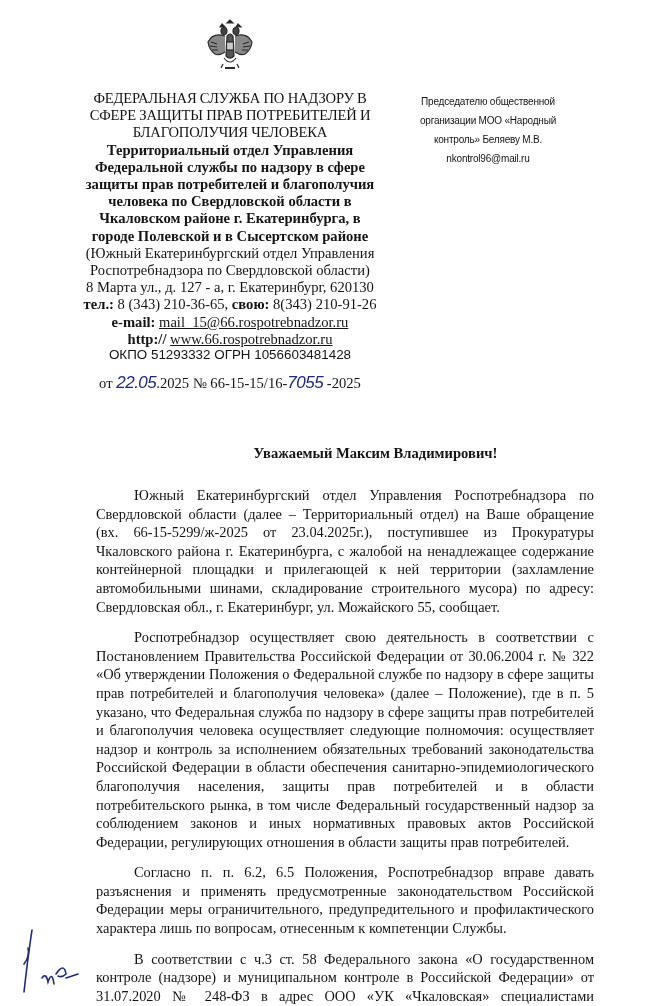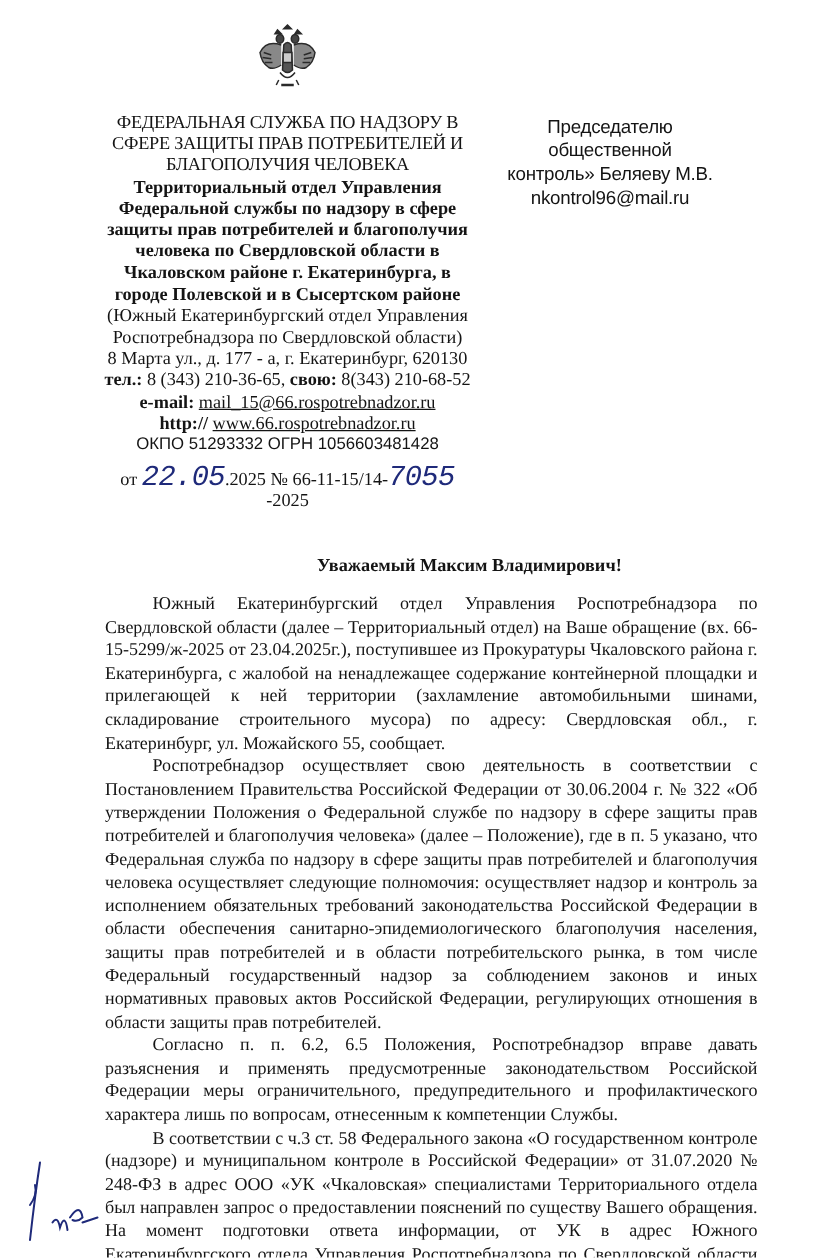--- a/index.html
+++ b/index.html
@@ -11,38 +11,38 @@
   .emblem { position: absolute; left: 203px; top: 16px; width: 54px; height: 58px; }
   .header-left {
     position: absolute; left: 82px; top: 90px; width: 296px;
     text-align: center; font-size: 14.6px; line-height: 17.2px;
   }
   .header-left .org-caps { text-transform: uppercase; letter-spacing: -0.2px; }
   .header-left .bold { font-weight: bold; }
   .header-left .link { text-decoration: underline; margin-top: 42px; }
   .header-left .spacer { height: 12px; }
   .hand {
-    font-family: Liberation Mono, monospace; font-style: italic;
-    color: #1f2a7a; font-size: 23px; letter-spacing: -0.5px;
+    font-family: Liberation Sans, sans-serif; font-style: italic;
+    color: #1f2a7a; font-size: 17px; letter-spacing: -0.5px;
   }
   .recipient {
     position: absolute; left: 388px; top: 92px; width: 200px;
     text-align: center; font-family: "Liberation Sans", sans-serif;
-    font-size: 15px; line-height: 19px; letter-spacing: -0.2px;
+    font-size: 10px; line-height: 19px; letter-spacing: -0.2px;
   }
   .greeting {
     position: absolute; left: 0; top: 445px; width: 651px;
     text-align: center; font-weight: bold; font-size: 14.6px;
     padding-left: 100px; box-sizing: border-box;
   }
   .body-text {
     position: absolute; left: 84px; top: 474px; width: 522px;
     font-size: 14.4px; line-height: 18.6px; text-align: justify;
   }
-  .body-text p { margin: 0; text-indent: 38px; }
+  .body-text p { margin: 12px; text-indent: 38px; }
   .signature { position: absolute; left: 12px; top: 926px; width: 80px; height: 72px; }
 </style>
 </head>
 <body>
 
 <svg class="emblem" viewBox="0 0 54 58">
   <g fill="none" stroke="#2a2a2a" stroke-width="1.2">
     <path d="M27 4 l-3 3 h6 z" fill="#2a2a2a"></path>
     <path d="M19 8 l-2 3 h5 z M35 8 l-2 3 h5 z" fill="#2a2a2a"></path>
     <ellipse cx="21" cy="15" rx="3" ry="3.5" fill="#444"></ellipse>
@@ -54,41 +54,42 @@
     <rect x="23.5" y="26" width="7" height="8" fill="#ccc"></rect>
     <path d="M21 42 Q27 50 33 42 M20 48 l-2 4 M34 48 l2 4"></path>
     <path d="M22 52 h10" stroke-width="2"></path>
   </g>
 </svg>
 
 <div class="header-left">
   <div class="org-caps">ФЕДЕРАЛЬНАЯ СЛУЖБА ПО НАДЗОРУ В СФЕРЕ ЗАЩИТЫ ПРАВ ПОТРЕБИТЕЛЕЙ И БЛАГОПОЛУЧИЯ ЧЕЛОВЕКА</div>
   <div class="bold">Территориальный отдел Управления Федеральной службы по надзору в сфере защиты прав потребителей и благополучия человека по Свердловской области в Чкаловском районе г. Екатеринбурга, в городе Полевской и в Сысертском районе</div>
   <div>(Южный Екатеринбургский отдел Управления Роспотребнадзора по Свердловской области)</div>
-  <div>8 Марта ул., д. 177 - а, г. Екатеринбург, 620130</div>
+  <div>8 Марта ул., д. 127 - а, г. Екатеринбург, 620130</div>
   <div>
-    <span class="bold">тел.:</span><span> 8 (343) 210-36-65, </span><span class="bold">свою:</span><span> 8(343) 210-68-52</span>
+    <span class="bold">тел.:</span><span> 8 (343) 210-36-65, </span><span class="bold">свою:</span><span> 8(343) 210-91-26</span>
   </div>
   <div>
     <span class="bold">e-mail:</span>
     <span class="link">mail_15@66.rospotrebnadzor.ru</span>
   </div>
   <div>
     <span class="bold">http://</span>
     <span class="link">www.66.rospotrebnadzor.ru</span>
   </div>
   <div style="font-family:'Liberation Sans',sans-serif;font-size:13.4px;line-height:14px;">ОКПО 51293332 ОГРН 1056603481428</div>
   <div class="spacer"></div>
   <div>
-    <span>от </span><span class="hand">22.05</span><span>.2025 № 66-11-15/14-</span><span class="hand">7055</span><span> -2025</span>
+    <span>от </span><span class="hand">22.05</span><span>.2025 № 66-15-15/16-</span><span class="hand">7055</span><span> -2025</span>
   </div>
 </div>
 
 <div class="recipient">
   <div>Председателю общественной</div>
+  <div>организации МОО «Народный</div>
   <div>контроль» Беляеву М.В.</div>
   <div>nkontrol96@mail.ru</div>
 </div>
 
 <div class="greeting">Уважаемый Максим Владимирович!</div>
 
 <div class="body-text">
   <p>Южный Екатеринбургский отдел Управления Роспотребнадзора по Свердловской области (далее – Территориальный отдел) на Ваше обращение (вх. 66-15-5299/ж-2025 от 23.04.2025г.), поступившее из Прокуратуры Чкаловского района г. Екатеринбурга, с жалобой на ненадлежащее содержание контейнерной площадки и прилегающей к ней территории (захламление автомобильными шинами, складирование строительного мусора) по адресу: Свердловская обл., г. Екатеринбург, ул. Можайского 55, сообщает.</p>
   <p>Роспотребнадзор осуществляет свою деятельность в соответствии с Постановлением Правительства Российской Федерации от 30.06.2004 г. № 322 «Об утверждении Положения о Федеральной службе по надзору в сфере защиты прав потребителей и благополучия человека» (далее – Положение), где в п. 5 указано, что Федеральная служба по надзору в сфере защиты прав потребителей и благополучия человека осуществляет следующие полномочия: осуществляет надзор и контроль за исполнением обязательных требований законодательства Российской Федерации в области обеспечения санитарно-эпидемиологического благополучия населения, защиты прав потребителей и в области потребительского рынка, в том числе Федеральный государственный надзор за соблюдением законов и иных нормативных правовых актов Российской Федерации, регулирующих отношения в области защиты прав потребителей.</p>
   <p>Согласно п. п. 6.2, 6.5 Положения, Роспотребнадзор вправе давать разъяснения и применять предусмотренные законодательством Российской Федерации меры ограничительного, предупредительного и профилактического характера лишь по вопросам, отнесенным к компетенции Службы.</p>

